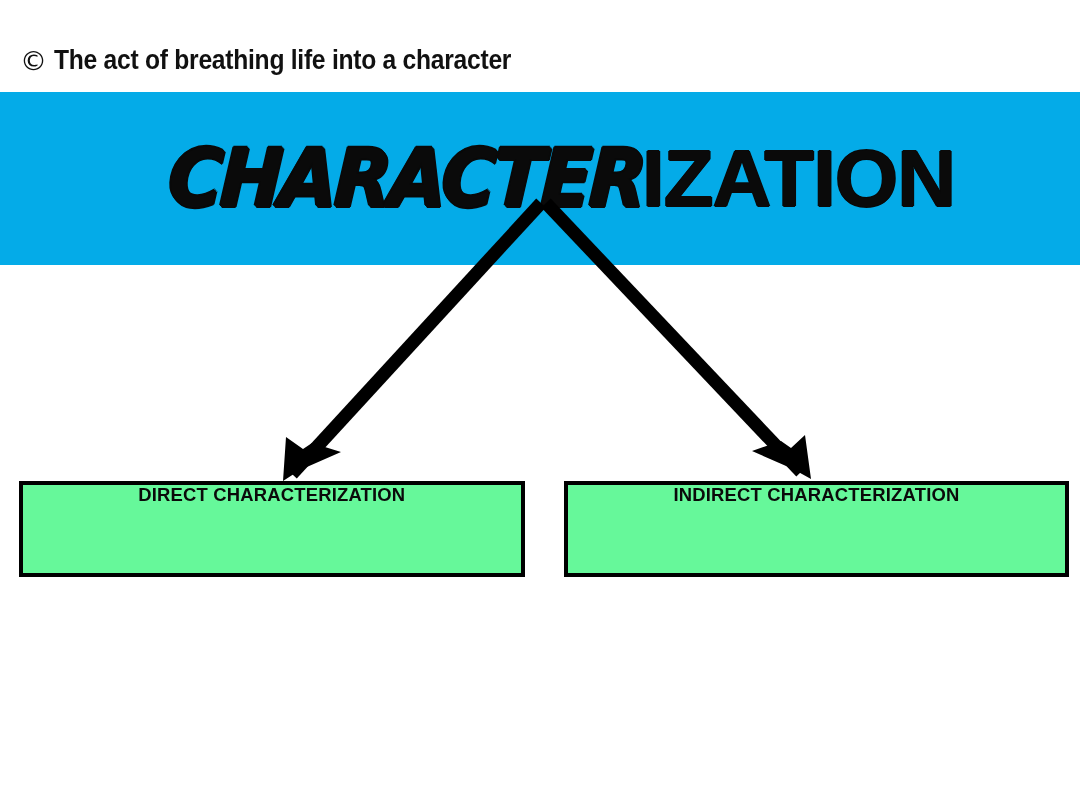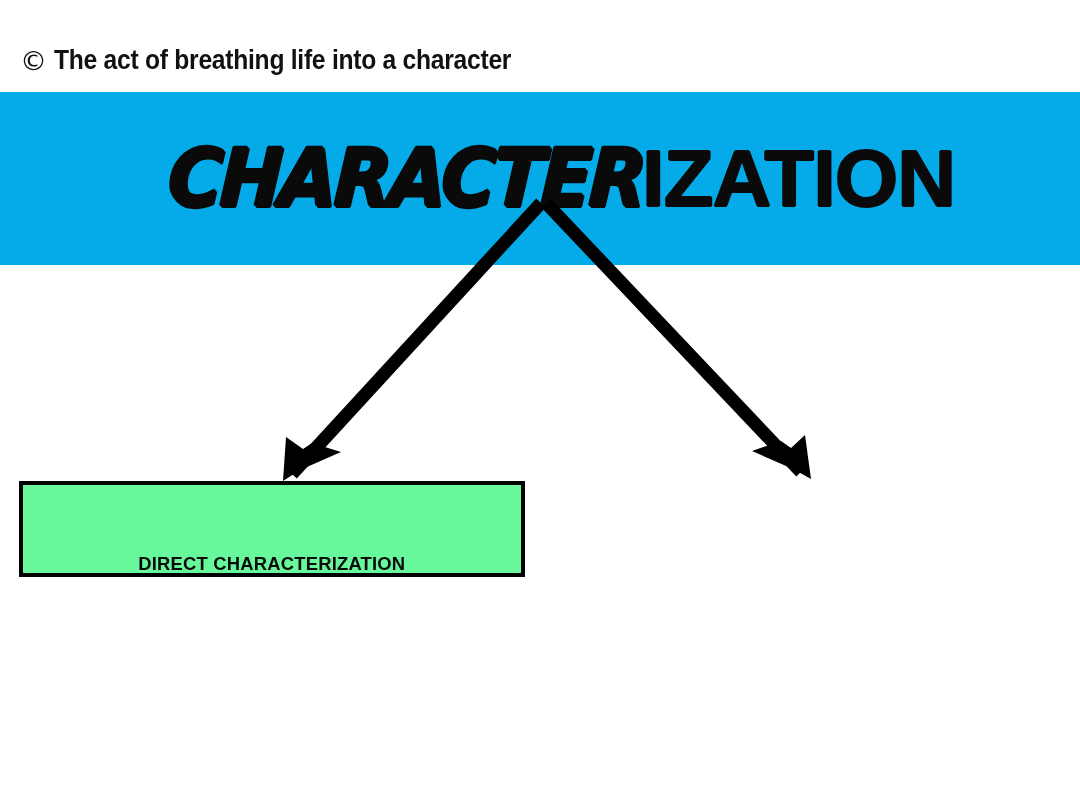--- a/index.html
+++ b/index.html
@@ -109,21 +109,21 @@
   }
 
   
   .box {
     position: absolute;
     top: 481px;
     height: 96px;
     border: 4px solid #000000;
     background: #66f89a;
     display: flex;
-    align-items: flex-end;
+    align-items: flex-start;
     justify-content: center;
     box-sizing: border-box;
   }
   .box-left  { left: 19px;  width: 506px; }
   .box-right { left: 564px; width: 505px; }
   .box-label {
     font-family: "Liberation Sans", sans-serif;
     font-weight: 700;
     font-size: 19px;
     line-height: 1;
@@ -160,14 +160,17 @@
     <g>
       <path d="M 546 203 L 801 472" stroke="#000000" stroke-width="13" stroke-linecap="butt" fill="none"></path>
       <path d="M 811 479 L 805 435 L 791 448 L 781 441 L 752 451 L 793 469 Z" fill="#000000"></path>
     </g>
   </svg>
 
   <div class="box box-left">
     <span class="box-label">DIRECT CHARACTERIZATION</span>
   </div>
 
+  <div class="box box-right">
+    <span class="box-label">INDIRECT CHARACTERIZATION</span>
+  </div>
 
 </div>
 
 </body></html>

